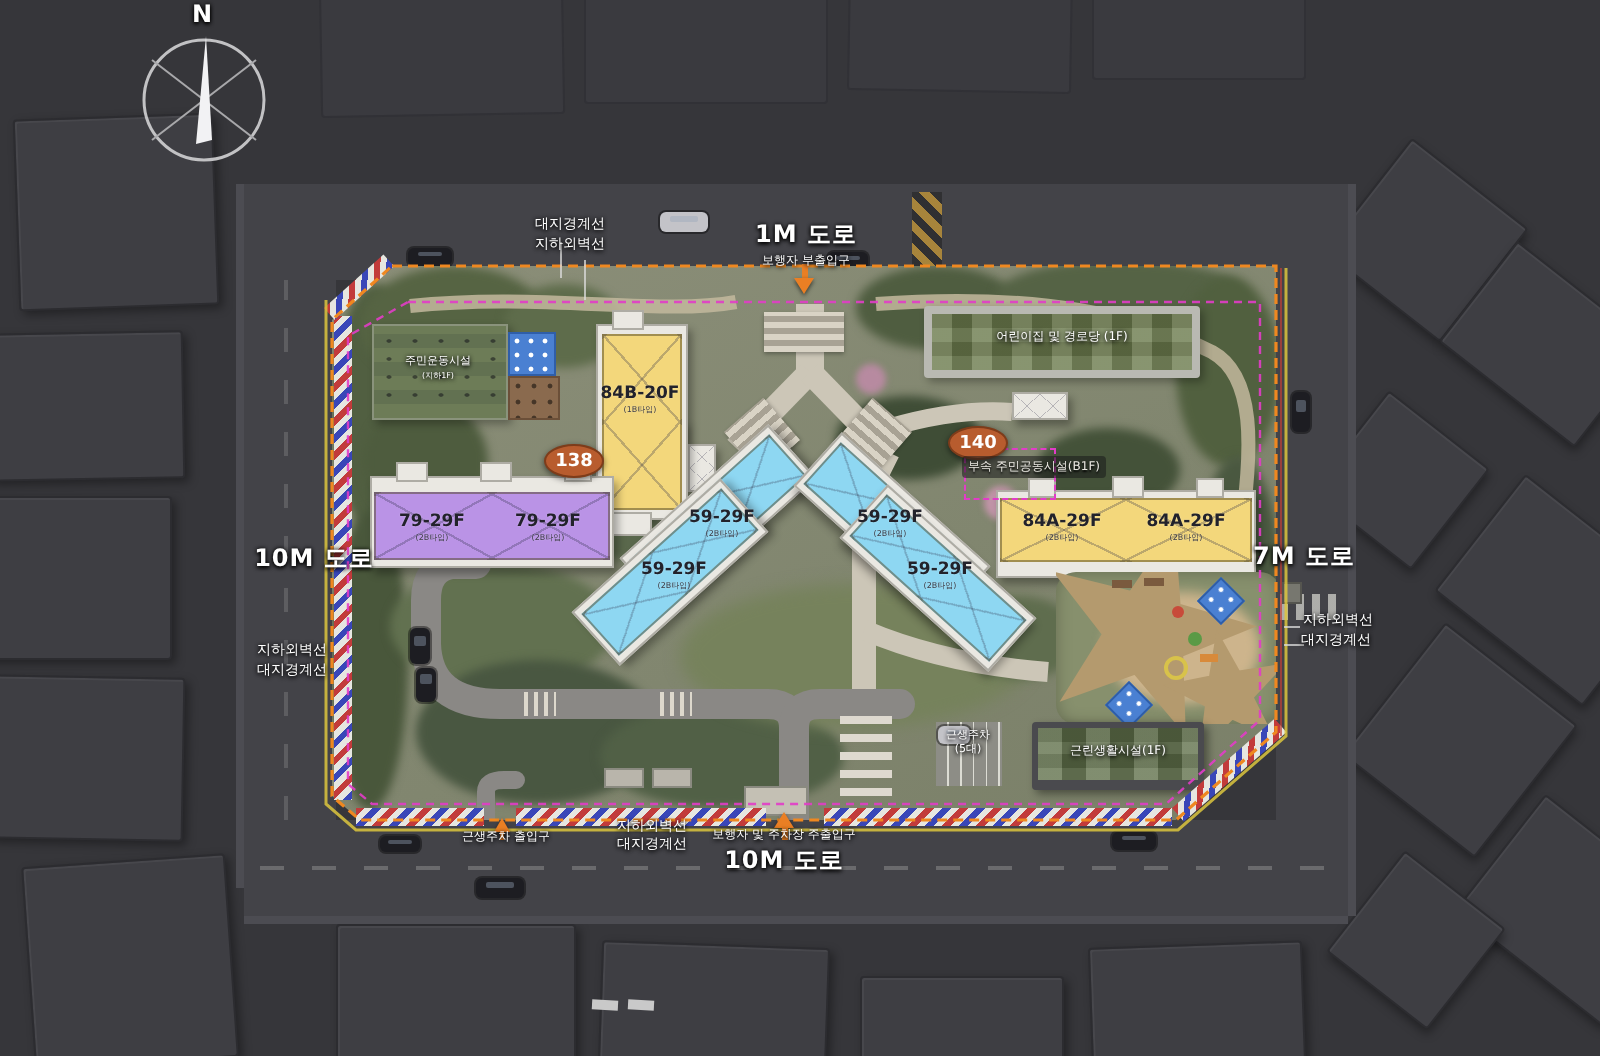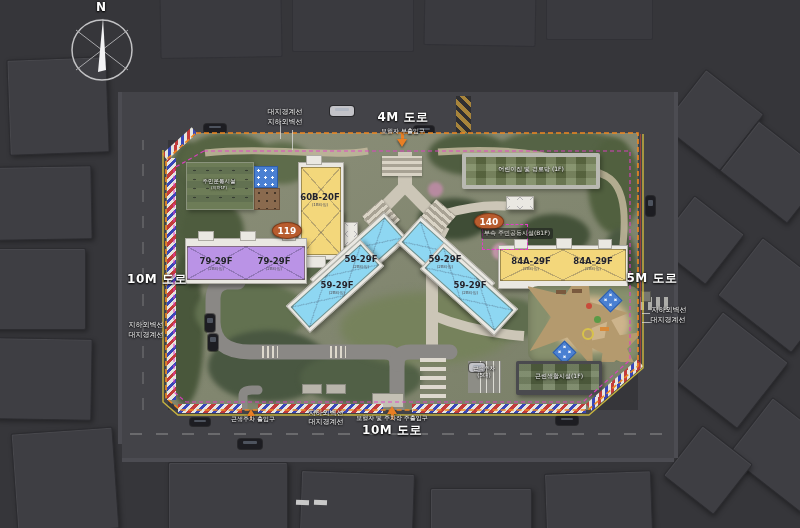--- a/index.html
+++ b/index.html
@@ -248,58 +248,58 @@
 
   <div class="abs" style="left:482px;top:224px;width:44px;height:24px;border:1px dashed #e23cc8;"></div>
 
   <div class="stem" style="left:401px;top:132px;width:3px;height:7px;"></div>
   <div class="arr-d" style="left:397px;top:139px;"></div>
   <div class="arr-u" style="left:387px;top:406px;"></div>
   <div class="stem" style="left:391px;top:414px;width:3px;height:6px;"></div>
   <div class="arr-u" style="left:247px;top:409px;border-left-width:4px;border-right-width:4px;border-bottom-width:7px;"></div>
   <div class="stem" style="left:250px;top:416px;width:2px;height:4px;"></div>
 
-  <div class="badge" style="left:272px;top:222px;width:28px;height:15px;">119</div>
+  <div class="badge" style="left:272px;top:222px;width:28px;height:15px;">138</div>
   <div class="badge" style="left:474px;top:213px;width:28px;height:15px;">140</div>
 
   <div class="leader" style="left:280px;top:121px;height:18px;"></div>
   <div class="leader" style="left:292px;top:130px;height:20px;"></div>
   <div class="leader" style="left:642px;top:313px;width:8px;height:1px;"></div>
   <div class="leader" style="left:642px;top:322px;width:10px;height:1px;"></div>
 
   <div class="lbl med" style="left:285px;top:109px;font-size:7px;">대지경계선</div>
   <div class="lbl med" style="left:285px;top:119px;font-size:7px;">지하외벽선</div>
 
-  <div class="lbl big" style="left:403px;top:111px;">4M 도로</div>
+  <div class="lbl big" style="left:403px;top:111px;">1M 도로</div>
   <div class="lbl small" style="left:403px;top:128px;">보행자 부출입구</div>
 
   <div class="lbl big" style="left:157px;top:273px;">10M 도로</div>
   <div class="lbl med" style="left:146px;top:322px;font-size:7px;">지하외벽선</div>
   <div class="lbl med" style="left:146px;top:332px;font-size:7px;">대지경계선</div>
 
-  <div class="lbl big" style="left:652px;top:272px;">5M 도로</div>
+  <div class="lbl big" style="left:652px;top:272px;">7M 도로</div>
   <div class="lbl med" style="left:669px;top:307px;font-size:7px;">지하외벽선</div>
   <div class="lbl med" style="left:668px;top:317px;font-size:7px;">대지경계선</div>
 
   <div class="lbl med" style="left:326px;top:410px;font-size:7px;">지하외벽선</div>
   <div class="lbl med" style="left:326px;top:419px;font-size:7px;">대지경계선</div>
   <div class="lbl small" style="left:392px;top:415px;">보행자 및 주차장 주출입구</div>
   <div class="lbl big" style="left:392px;top:424px;">10M 도로</div>
   <div class="lbl small" style="left:253px;top:416px;">근생주차 출입구</div>
 
   <div class="lbl fac" style="left:219px;top:179px;">주민운동시설</div>
   <div class="lbl fac" style="left:219px;top:186px;font-size:4px;">(지하1F)</div>
   <div class="lbl fac" style="left:531px;top:166px;font-size:6px;">어린이집 및 경로당 (1F)</div>
   <div class="chip" style="left:517px;top:228px;">부속 주민공동시설(B1F)</div>
   <div class="lbl fac" style="left:559px;top:373px;font-size:6px;">근린생활시설(1F)</div>
   <div class="lbl fac" style="left:484px;top:366px;">근생주차</div>
   <div class="lbl fac" style="left:484px;top:373px;">(5대)</div>
 
   <div class="ulabel" style="left:320px;top:193px;">
-    <span>60B-20F</span>
+    <span>84B-20F</span>
     <span class="sub">(1B타입)</span>
   </div>
   <div class="ulabel" style="left:216px;top:257px;">
     <span>79-29F</span>
     <span class="sub">(2B타입)</span>
   </div>
   <div class="ulabel" style="left:274px;top:257px;">
     <span>79-29F</span>
     <span class="sub">(2B타입)</span>
   </div>

